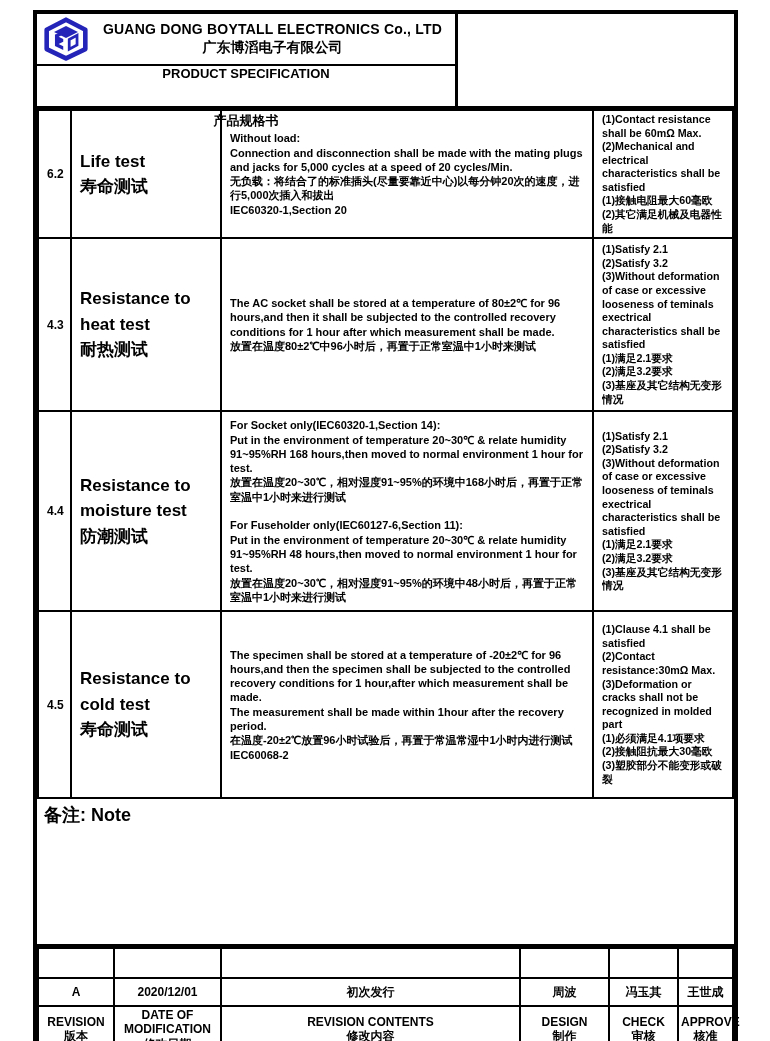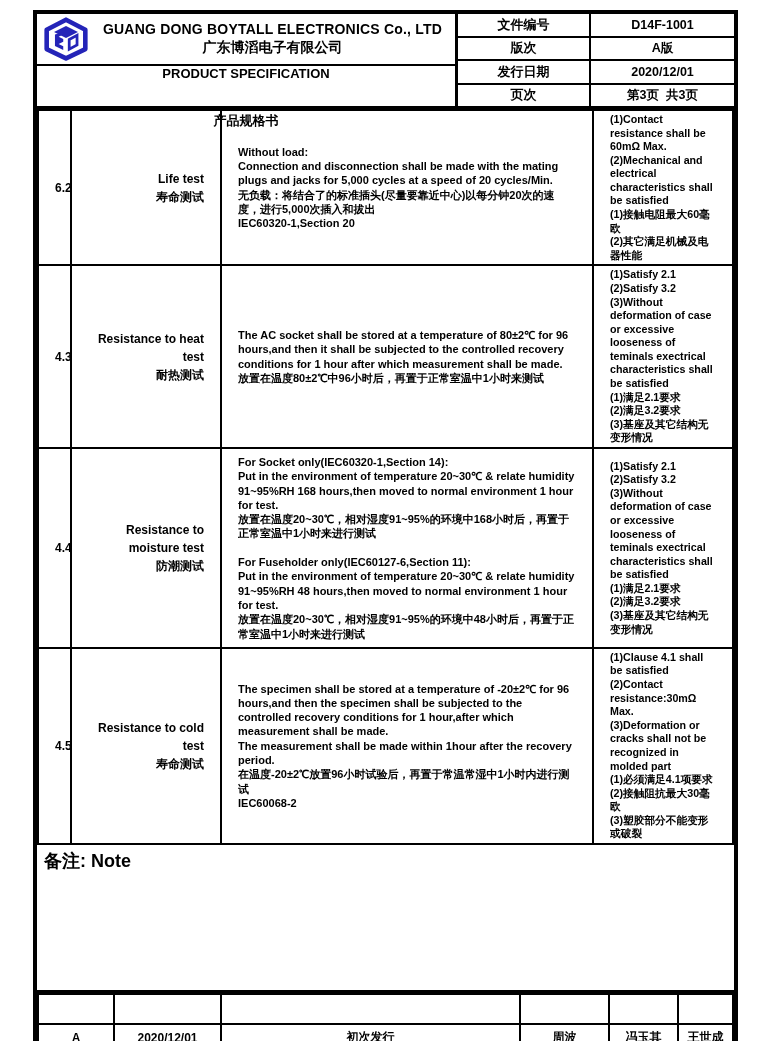--- a/index.html
+++ b/index.html
@@ -23,23 +23,23 @@
   .title-box { flex:1; display:flex; flex-direction:column; justify-content:center; align-items:center;gap:30px; }
   .title-en { font-size:13px; }
   .title-cn { font-size:13px; margin-top:1px; }
   .header-right { flex:1; display:flex; flex-direction:column; }
   .meta-row { flex:1; display:flex; border-bottom:2px solid #000; }
   .meta-row:last-child { border-bottom:none; }
   .meta-label { width:133px; border-right:2px solid #000; display:flex; align-items:center; justify-content:center; font-size:13px; }
   .meta-value { flex:1; display:flex; align-items:center; justify-content:center; font-size:12.5px; white-space:pre-wrap; }
   
   table { border-collapse:collapse; width:100%; table-layout:fixed; }
-  .main td { border:2px solid #000; vertical-align:middle; padding:2px 16px; }
+  .main td { border:2px solid #000; vertical-align:middle; padding:2px 8px; }
   .c-no   { text-align:center; font-size:12px; }
-  .c-name { text-align:right; font-size:12px; line-height:1.5; }
+  .c-name { text-align:left; font-size:17px; line-height:1.5; }
   .pre    { white-space:pre-line; font-size:11px; line-height:1.3; overflow:hidden; }
   .c-desc { padding:3px 5px; }
   .c-req  { padding:3px 4px; }
   .c-req .pre { font-size:10.7px; line-height:1.27; }
   
   .note-box { height:148px; border-bottom:3px solid #000; padding:4px 7px; font-size:18px; }
   
   .rev td { border:2px solid #000; text-align:center; vertical-align:middle; padding:1px 2px; }
   .rev .r-empty td { height:30px; }
   .rev .r-entry td { height:28px; font-size:12px; }
@@ -62,38 +62,20 @@
         <div class="company-names">
           <div class="company-en">GUANG DONG BOYTALL ELECTRONICS Co., LTD</div>
           <div class="company-cn">广东博滔电子有限公司</div>
         </div>
       </div>
       <div class="title-box">
         <div class="title-en">PRODUCT SPECIFICATION</div>
         <div class="title-cn">产品规格书</div>
       </div>
     </div>
-    <div class="header-right">
-      <div class="meta-row">
-        <div class="meta-label">文件编号</div>
-        <div class="meta-value">D14F-1001</div>
-      </div>
-      <div class="meta-row">
-        <div class="meta-label">版次</div>
-        <div class="meta-value">A版</div>
-      </div>
-      <div class="meta-row">
-        <div class="meta-label">发行日期</div>
-        <div class="meta-value">2020/12/01</div>
-      </div>
-      <div class="meta-row">
-        <div class="meta-label">页次</div>
-        <div class="meta-value">第3页  共3页</div>
-      </div>
-    </div>
   </div>
 
   <table class="main">
     <colgroup>
         <col style="width:33px">
         <col style="width:150px">
         <col style="width:372px">
         <col>
       </colgroup>
     <tbody>

